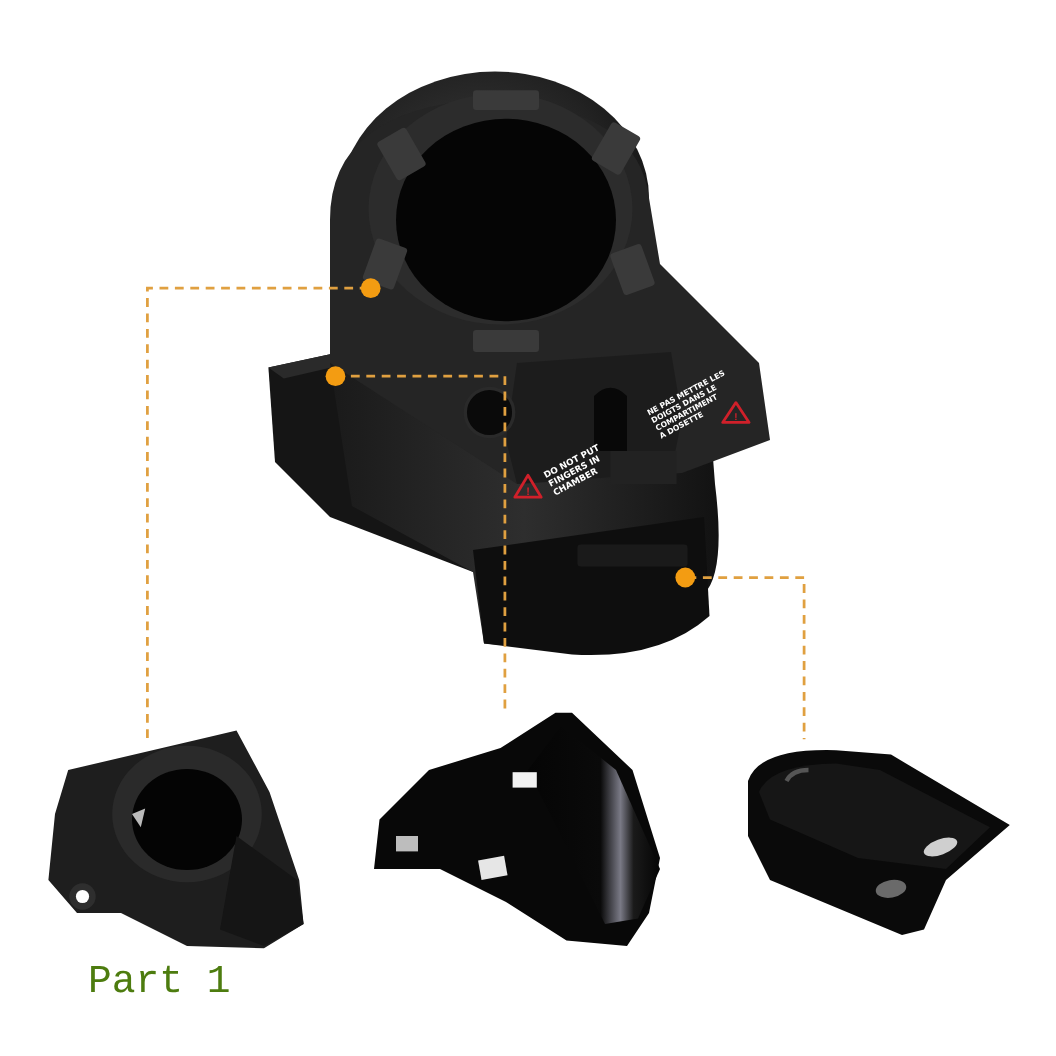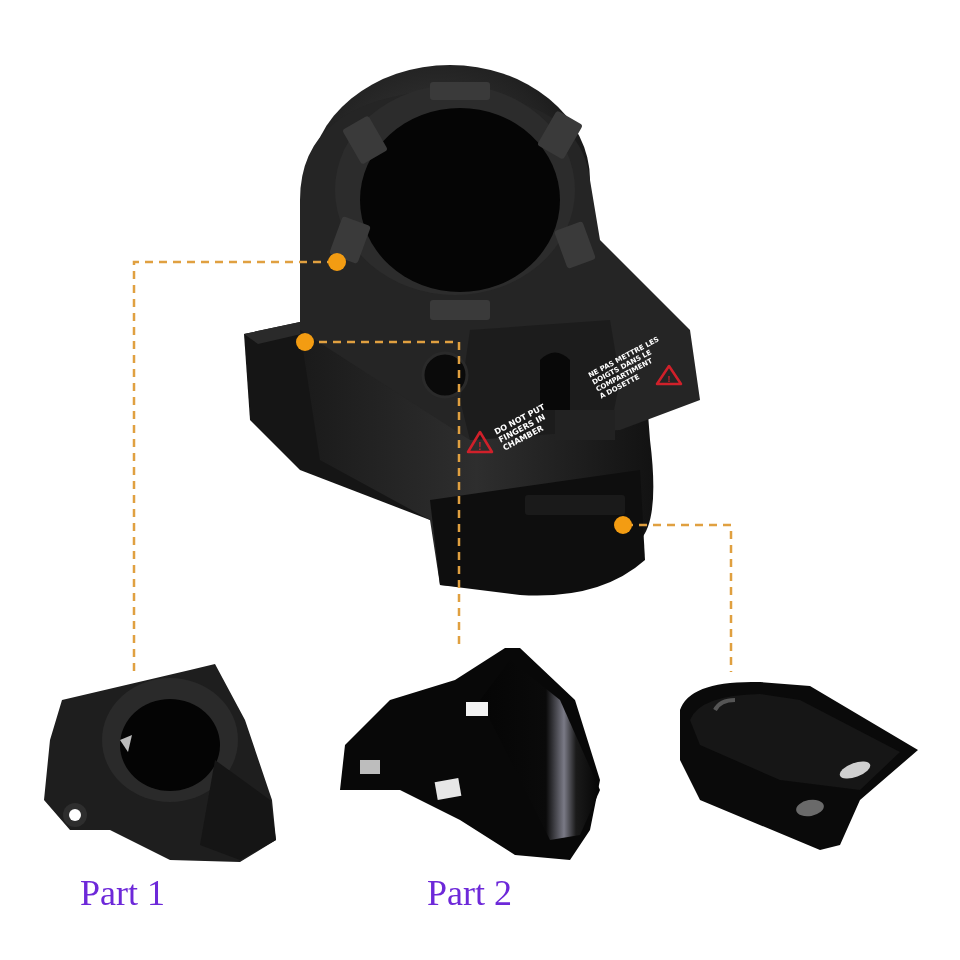--- a/index.html
+++ b/index.html
@@ -1,20 +1,20 @@
 <!DOCTYPE html>
 <html><head>
   <meta charset="utf-8">
   <style>
     html, body { margin: 0; padding: 0; background: #ffffff; }
     body { width: 960px; height: 960px; position: relative; overflow: hidden; font-family: "Liberation Sans", sans-serif; }
     .stage { position: absolute; left: 0; top: 0; width: 960px; height: 960px; }
     .part-label {
-      position: absolute; top: 872px; font-size: 36px; color: #6d28d9;
-      font-family: Liberation Serif, serif; letter-spacing: 0px;
+      position: absolute; top: 872px; font-size: 36px; color: #4d7c0f;
+      font-family: Liberation Mono, monospace; letter-spacing: 0px;
     }
     .warn-text {
       position: absolute; color: #ffffff; font-weight: bold; font-size: 8px; line-height: 9px;
       font-family: "DejaVu Sans", sans-serif; text-transform: uppercase; white-space: pre-line;
     }
   </style>
 </head>
 <body>
 
 <div class="stage">
@@ -114,14 +114,13 @@
 
   <div class="warn-text" style="left:496px; top:414px; transform:rotate(-28deg);">DO NOT PUT
 FINGERS IN
 CHAMBER</div>
   <div class="warn-text" style="left:590px; top:352px; transform:rotate(-28deg); font-size:7px; line-height:8px;">NE PAS METTRE LES
 DOIGTS DANS LE
 COMPARTIMENT
 A DOSETTE</div>
 
   <div class="part-label" style="left:80px;">Part 1</div>
-  <div class="part-label" style="left:427px;">Part 2</div>
 </div>
 
 </body></html>

